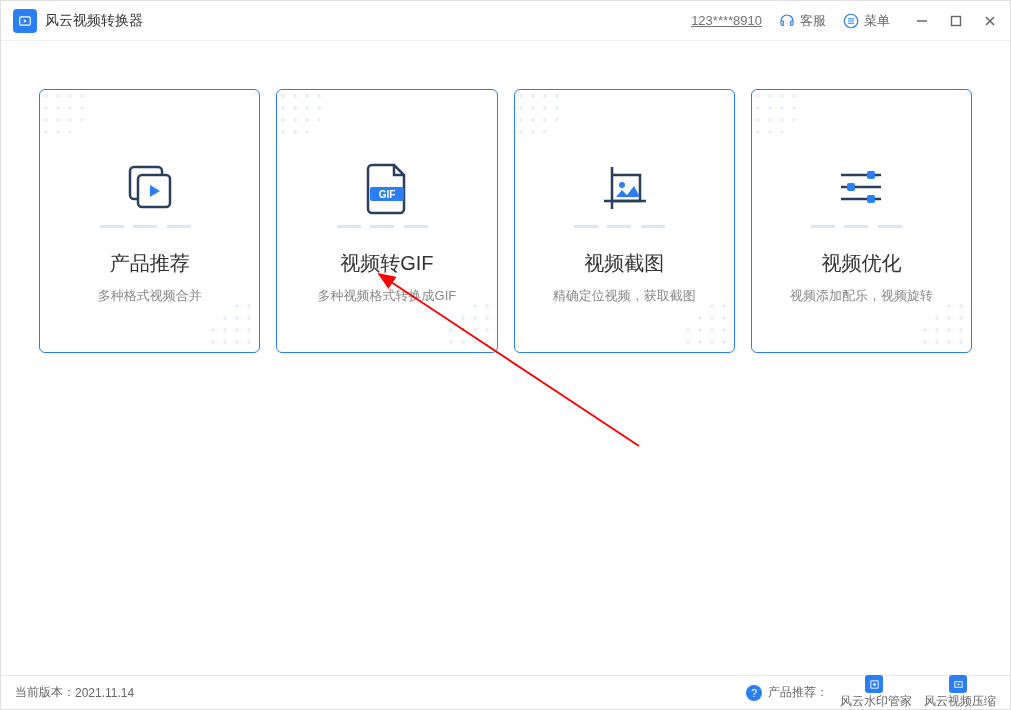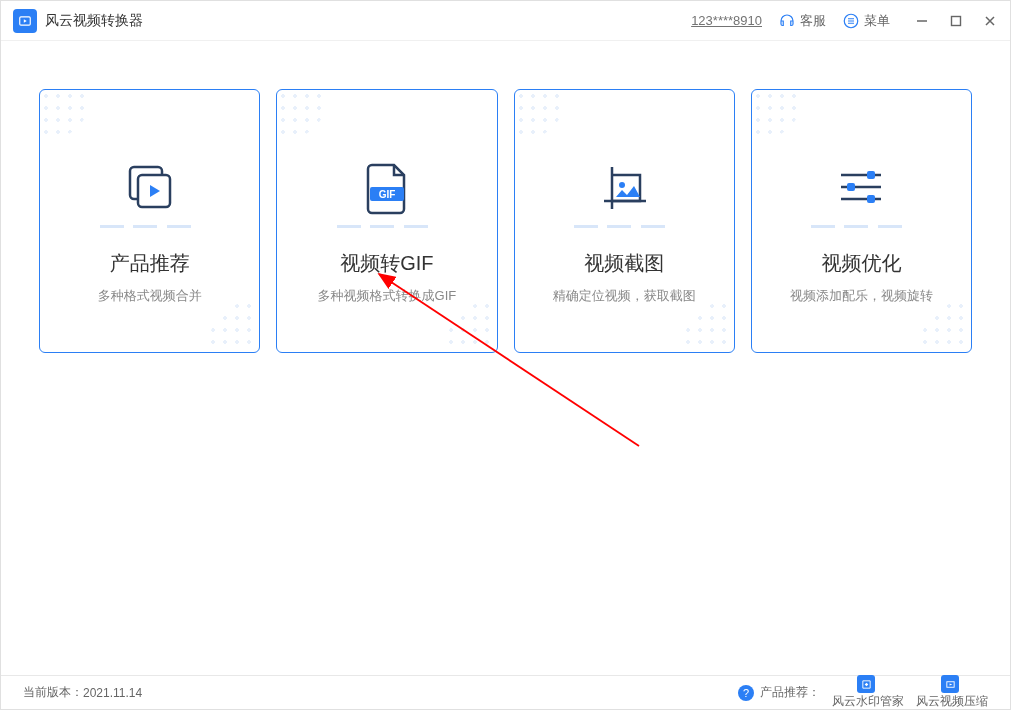--- a/index.html
+++ b/index.html
@@ -39,21 +39,21 @@
     
     
     .corner-tl, .corner-br { position: absolute; width: 60px; height: 60px; overflow: hidden; pointer-events: none; }
     .corner-tl { top: 0; left: 0; }
     .corner-br { bottom: 0; right: 0; }
     .corner-tl::before, .corner-br::before { content: ""; position: absolute; width: 100px; height: 100px; background-image: radial-gradient(circle, #e8f0fb 2px, transparent 2px); background-size: 12px 12px; }
     .corner-tl::before { top: -48px; left: -48px; border-radius: 50%; }
     .corner-br::before { bottom: -48px; right: -48px; border-radius: 50%; }
     
     
-    .footer { position: absolute; bottom: 0; left: 0; right: 0; height: 34px; border-top: 1px solid #e8e8e8; display: flex; align-items: center; padding: 0 22px; font-size: 12px; color: #666; }
+    .footer { position: absolute; bottom: 0; left: 0; right: 0; height: 34px; border-top: 1px solid #e8e8e8; display: flex; align-items: center; padding: 0 14px; font-size: 12px; color: #666; }
     .footer-spacer { flex: 1; }
     .footer-help { width: 16px; height: 16px; border-radius: 50%; background: #2b7ff5; color: #fff; display: flex; align-items: center; justify-content: center; font-size: 11px; margin-right: 6px; cursor: pointer; }
     .footer-product { display: flex; align-items: center; margin-left: 12px; cursor: pointer; flex-direction: column; }
     .product-icon { width: 18px; height: 18px; background: #2b7ff5; border-radius: 3px; margin-right: 4px; display: flex; align-items: center; justify-content: center; }
     .product-icon svg { width: 11px; height: 11px; }
     
     
     .arrow-annotation { position: absolute; top: 265px; left: 370px; width: 280px; height: 190px; pointer-events: none; z-index: 100; }
   </style>
 </head>

